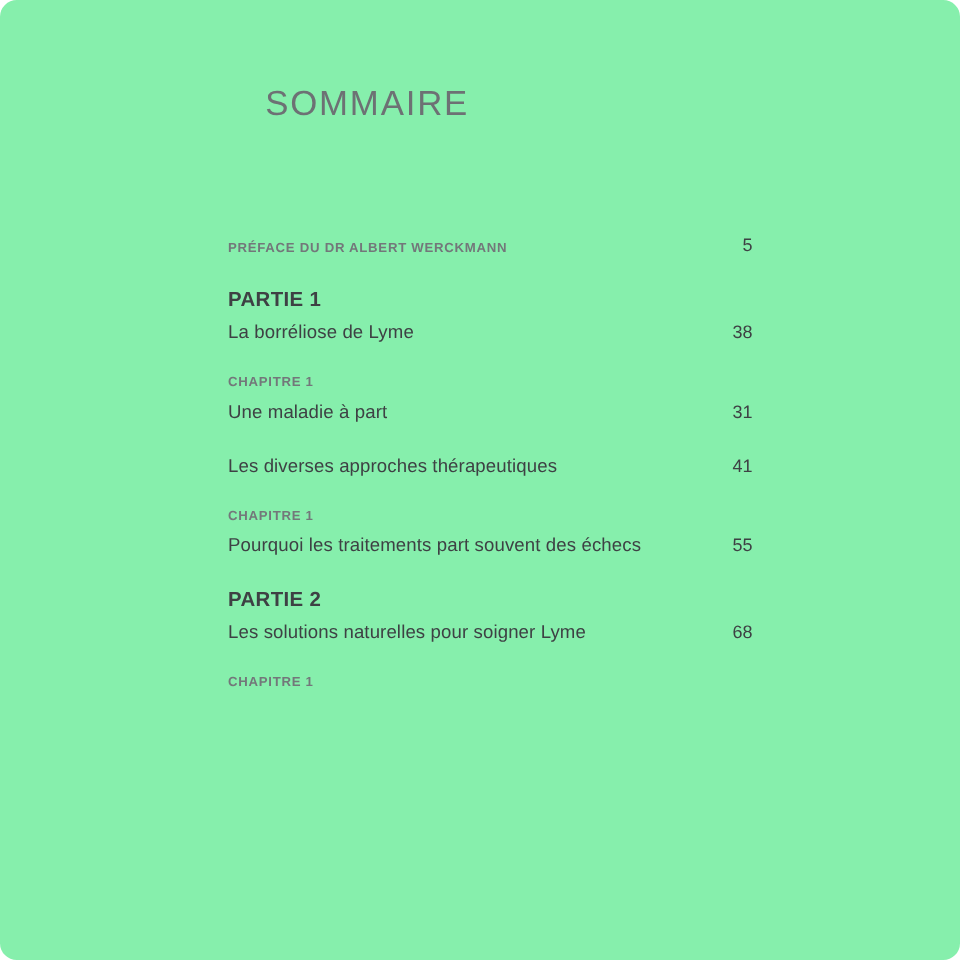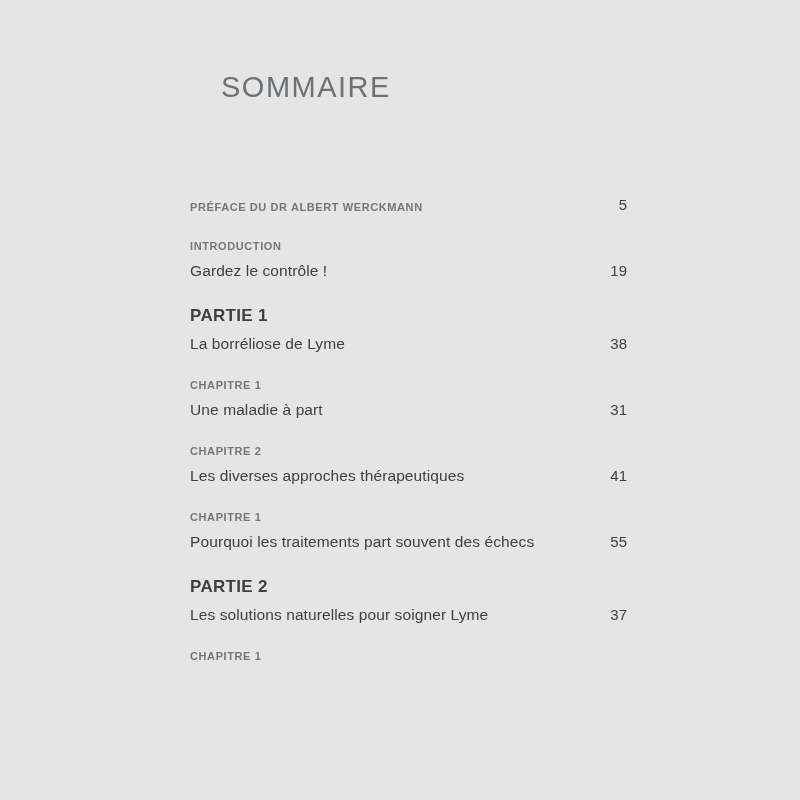--- a/index.html
+++ b/index.html
@@ -10,21 +10,22 @@
   body {
     width: 800px;
     height: 800px;
     position: relative;
     font-family: "Liberation Sans", sans-serif;
     -webkit-font-smoothing: antialiased;
   }
   .page {
     position: absolute;
     inset: 0;
-    background: #e5e5e5;
+    background: #86efac;
+    border-radius: 14px;
   }
   .page-title {
     position: absolute;
     left: 221px;
     top: 73px;
     margin: 0;
     font-size: 29px;
     font-weight: 300;
     letter-spacing: 1.5px;
     color: #6d7174;
@@ -86,29 +87,20 @@
   <div class="toc">
 
     <div class="entry">
       <div class="entry-head">
         <span class="label">PRÉFACE DU DR ALBERT WERCKMANN</span>
         <span class="page-num">5</span>
       </div>
     </div>
 
 
-    <div class="entry">
-      <div class="entry-head">
-        <span class="label">INTRODUCTION</span>
-      </div>
-      <div class="title-row">
-        <span class="title">Gardez le contrôle !</span>
-        <span class="page-num">19</span>
-      </div>
-    </div>
 
     <div class="entry">
       <div class="entry-head">
         <span class="part-name">PARTIE 1</span>
       </div>
       <div class="title-row">
         <span class="title">La borréliose de Lyme</span>
         <span class="page-num">38</span>
       </div>
     </div>
@@ -117,23 +109,20 @@
       <div class="entry-head">
         <span class="label">CHAPITRE 1</span>
       </div>
       <div class="title-row">
         <span class="title">Une maladie à part</span>
         <span class="page-num">31</span>
       </div>
     </div>
 
     <div class="entry">
-      <div class="entry-head">
-        <span class="label">CHAPITRE 2</span>
-      </div>
       <div class="title-row">
         <span class="title">Les diverses approches thérapeutiques</span>
         <span class="page-num">41</span>
       </div>
     </div>
 
     <div class="entry">
       <div class="entry-head">
         <span class="label">CHAPITRE 1</span>
       </div>
@@ -142,21 +131,21 @@
         <span class="page-num">55</span>
       </div>
     </div>
 
     <div class="entry">
       <div class="entry-head">
         <span class="part-name">PARTIE 2</span>
       </div>
       <div class="title-row">
         <span class="title">Les solutions naturelles pour soigner Lyme</span>
-        <span class="page-num">37</span>
+        <span class="page-num">68</span>
       </div>
     </div>
 
     <div class="entry">
       <div class="entry-head">
         <span class="label">CHAPITRE 1</span>
       </div>
     </div>
 
   </div>

